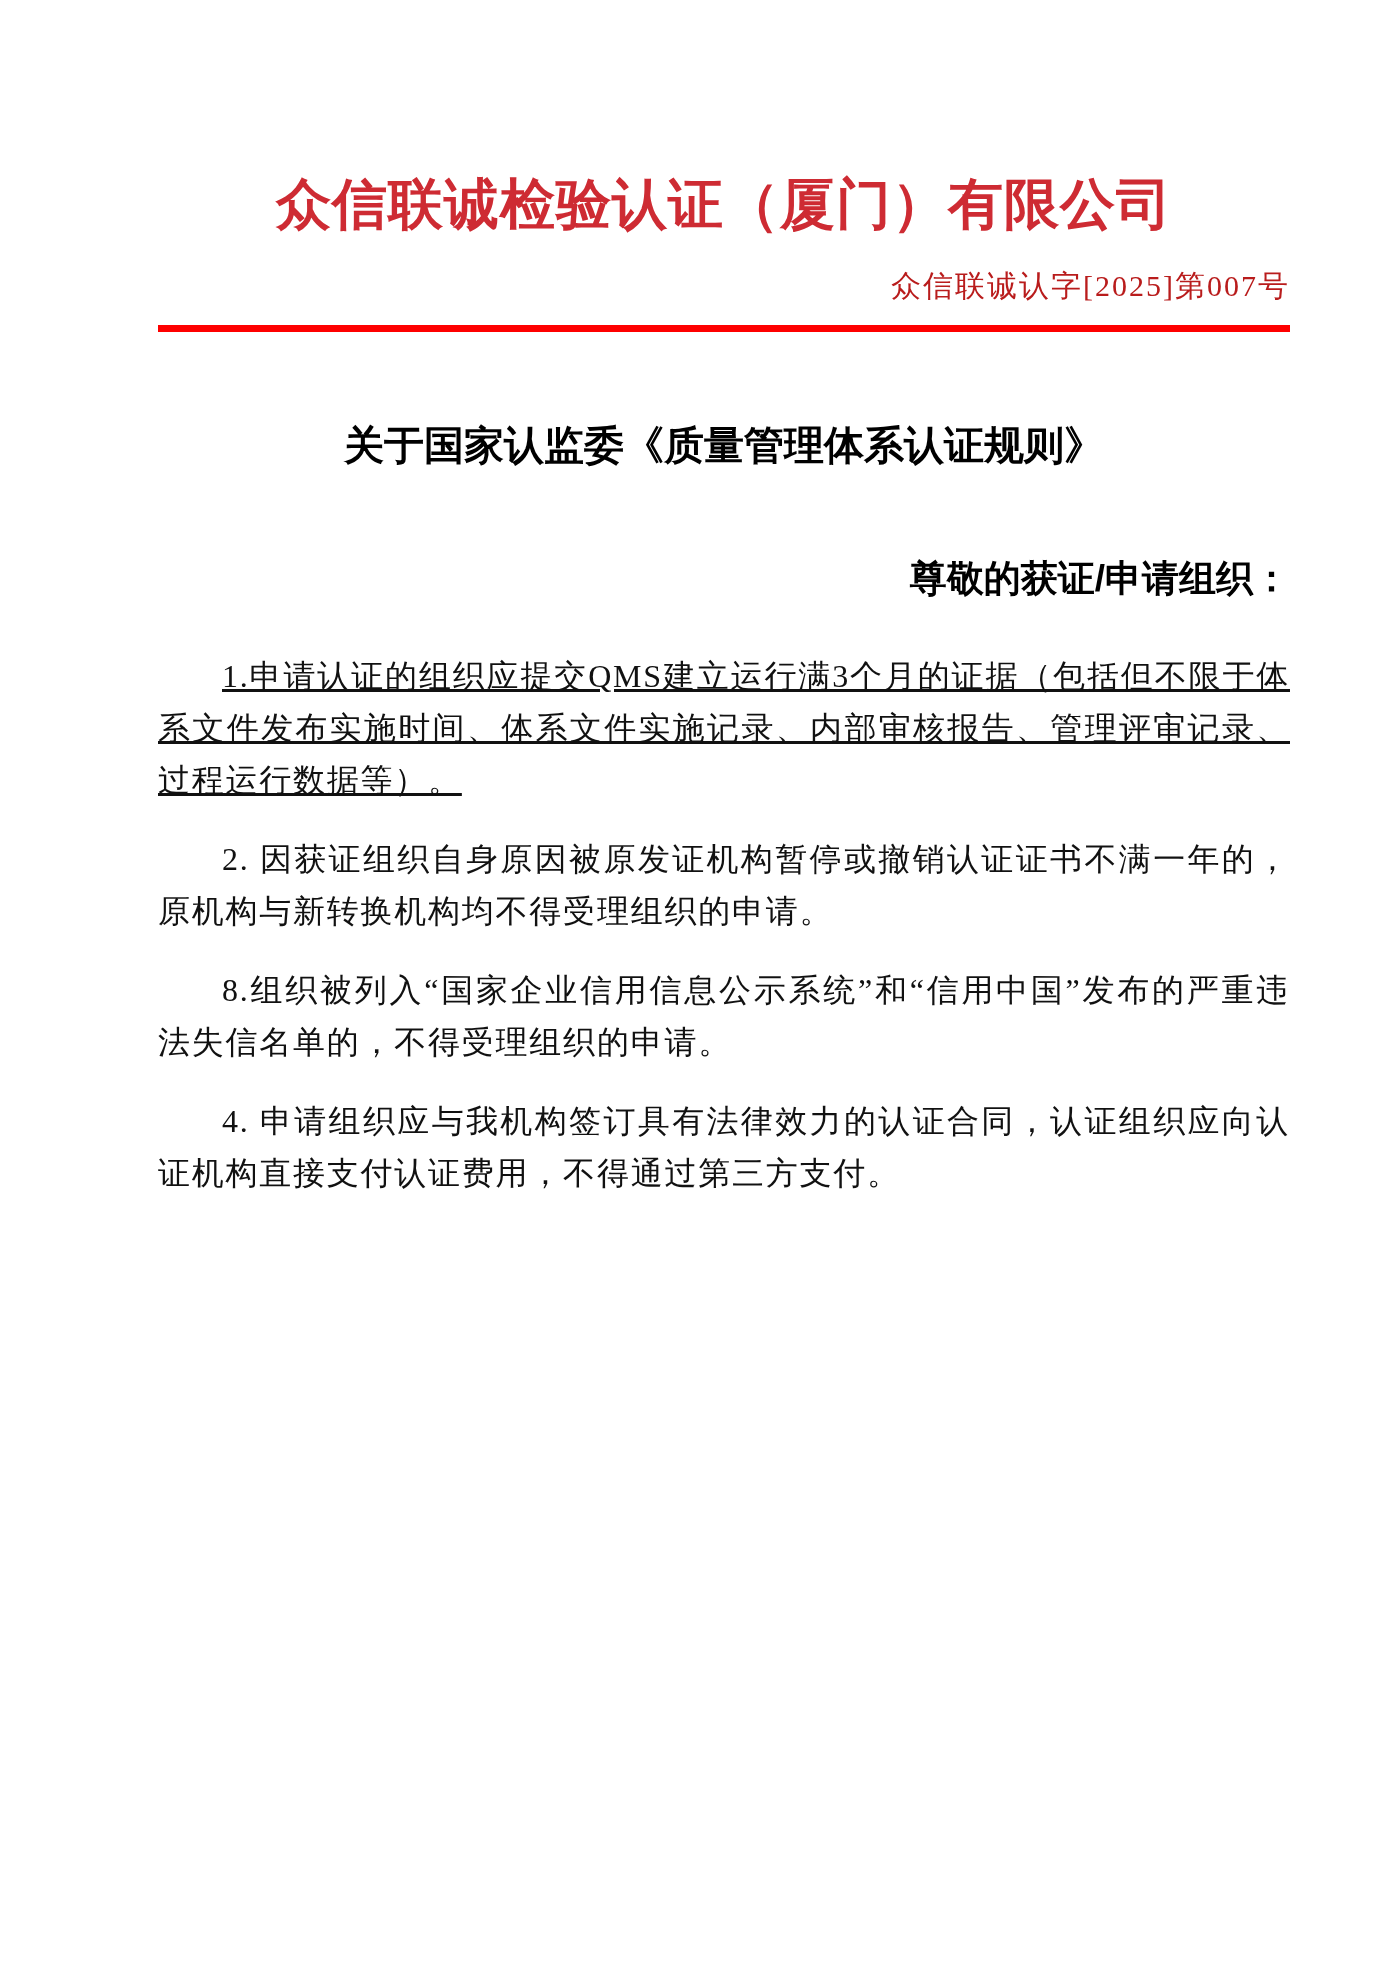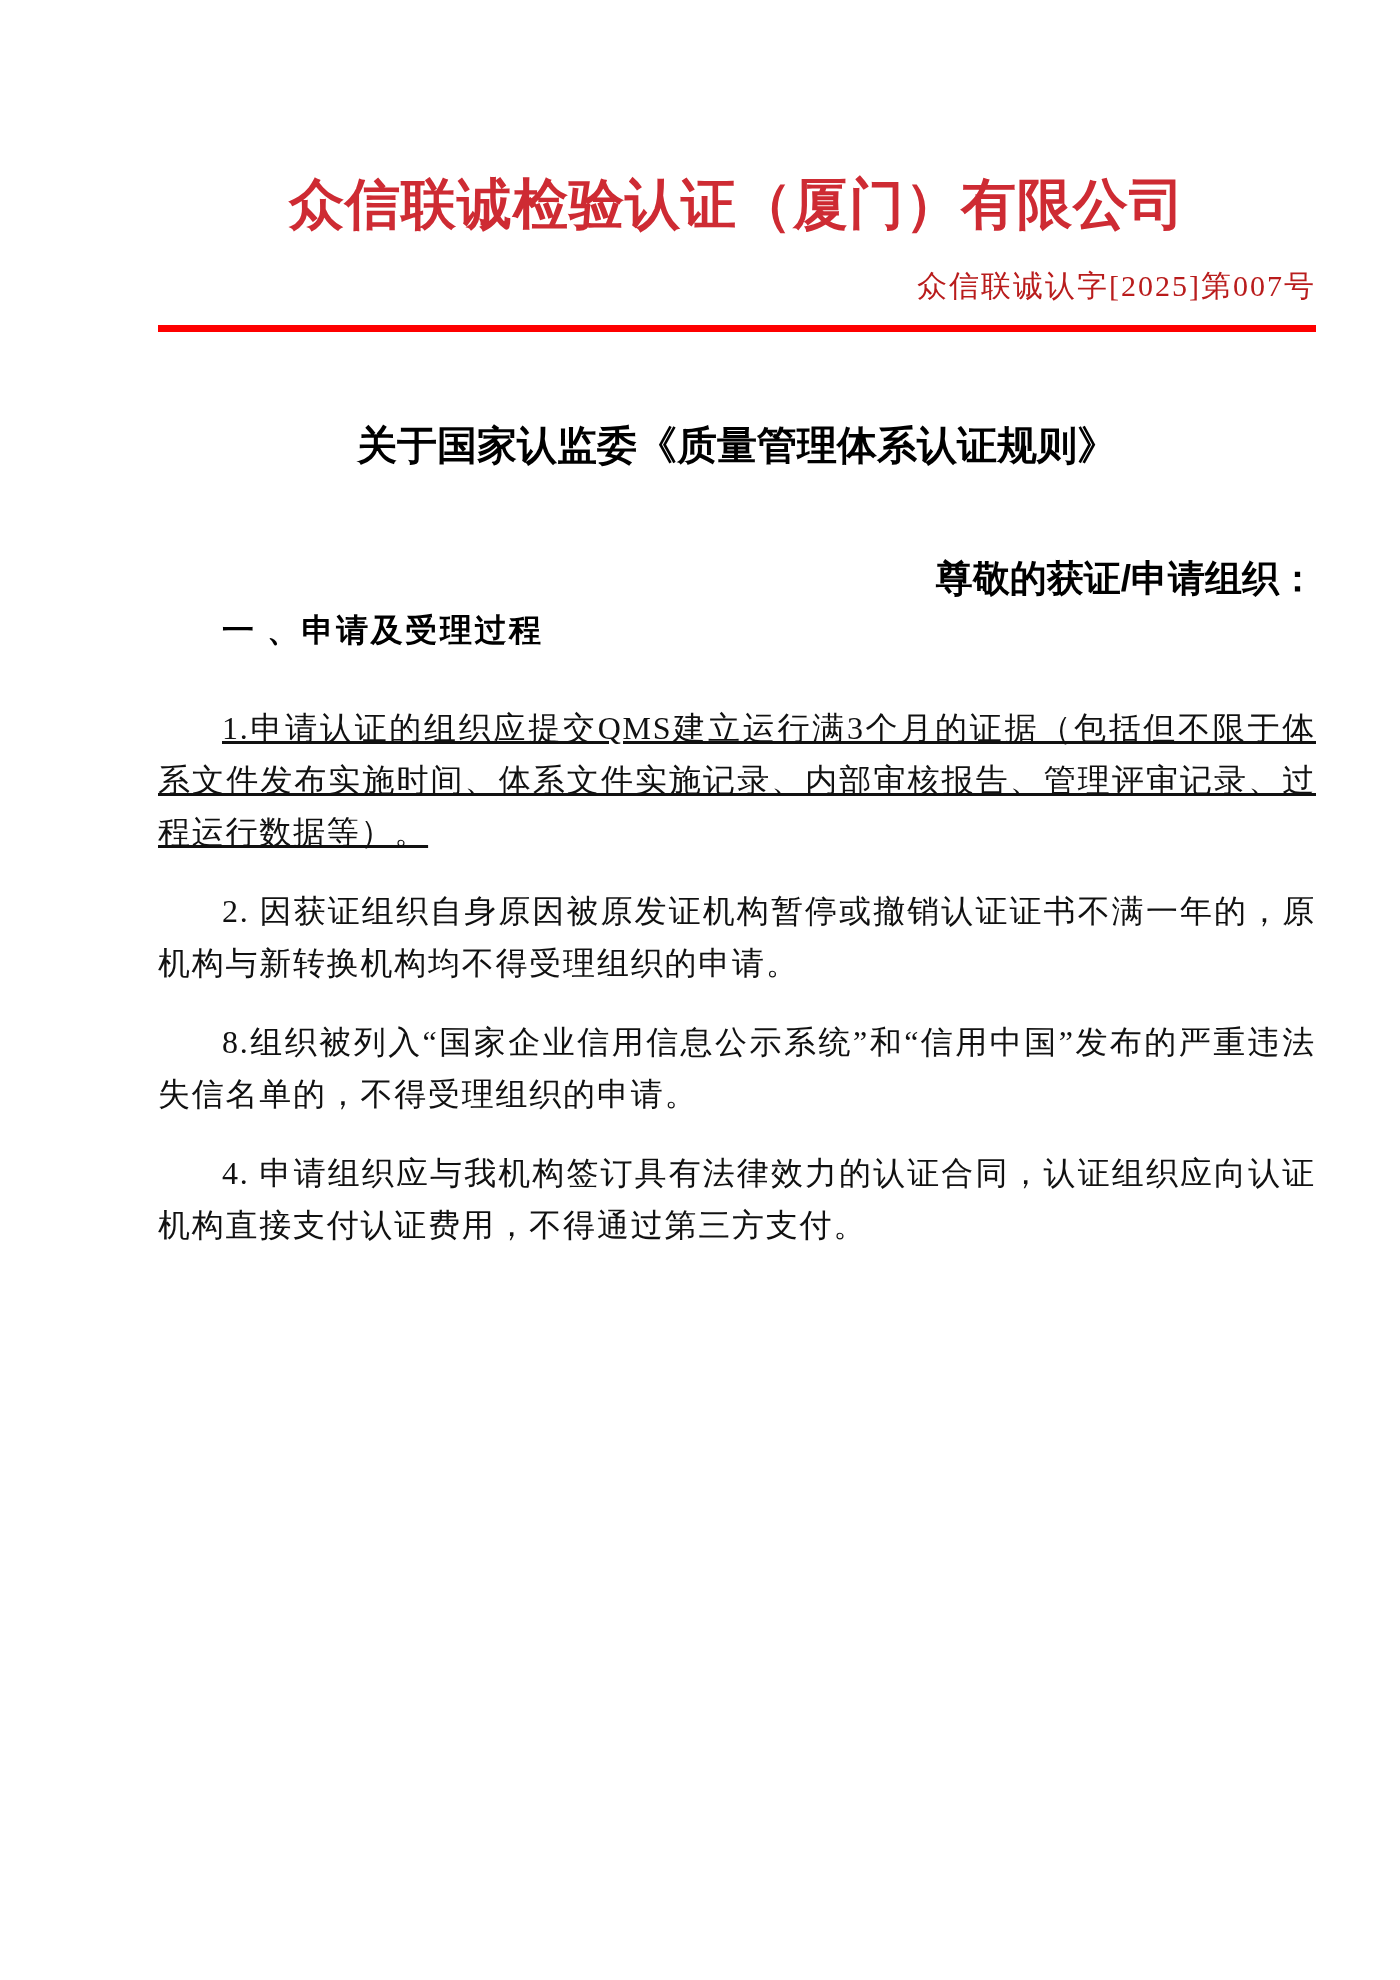--- a/index.html
+++ b/index.html
@@ -8,21 +8,21 @@
     background: #ffffff;
     color: var(--text, #111111);
   }
   .page {
     position: relative;
     width: 1400px;
     height: 1980px;
     margin: 0 auto;
     box-sizing: border-box;
     background: #ffffff;
-    padding: 168px 84px 0 158px;
+    padding: 168px 110px 0 158px;
     overflow: hidden;
   }
   .company-title {
     text-align: center;
     font-family: "Liberation Sans", "DejaVu Sans", sans-serif;
     font-weight: bold;
     font-size: 55px;
     letter-spacing: 1px;
     color: var(--title-red, #ce2b33);
     white-space: nowrap;
@@ -91,21 +91,20 @@
   <div class="doc-number">众信联诚认字[2025]第007号</div>
 
   <div class="red-rule"></div>
 
   <div class="doc-title first">关于国家认监委《质量管理体系认证规则》</div>
 
 
   <div class="salutation">尊敬的获证/申请组织：</div>
 
 
-  <p class="section-heading">一 、申请及受理过程</p>
 
   <p class="body-par item first">1.申请认证的组织应提交QMS建立运行满3个月的证据（包括但不限于体系文件发布实施时间、体系文件实施记录、内部审核报告、管理评审记录、过程运行数据等）。</p>
 
   <p class="body-par item">2.  因获证组织自身原因被原发证机构暂停或撤销认证证书不满一年的，原机构与新转换机构均不得受理组织的申请。</p>
 
   <p class="body-par item">8.组织被列入“国家企业信用信息公示系统”和“信用中国”发布的严重违法失信名单的，不得受理组织的申请。</p>
 
   <p class="body-par item">4.  申请组织应与我机构签订具有法律效力的认证合同，认证组织应向认证机构直接支付认证费用，不得通过第三方支付。</p>
 
 

